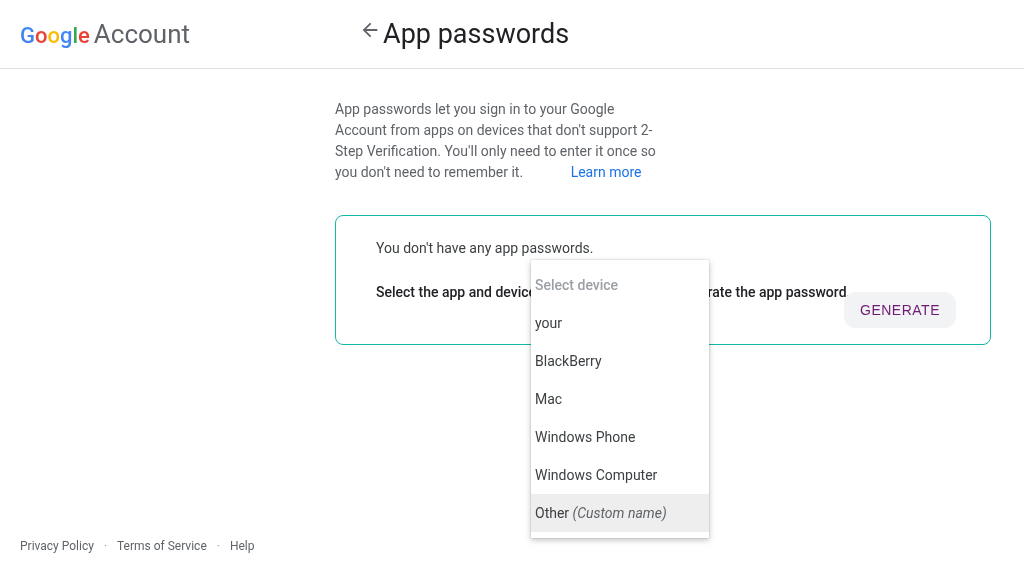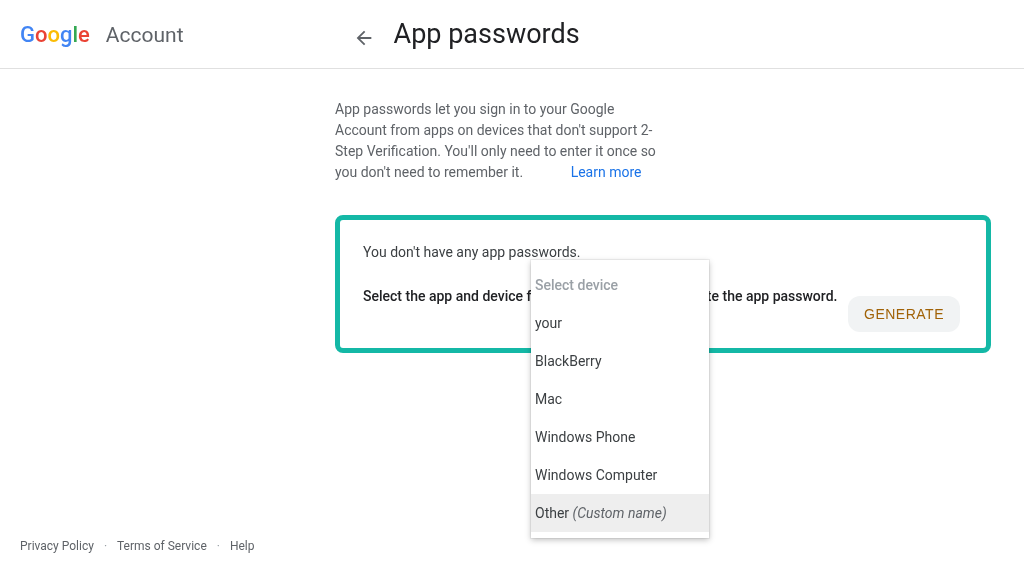--- a/index.html
+++ b/index.html
@@ -27,29 +27,29 @@
       margin-right: 8px;
     }
     .logo-g1 { color: #4285F4; }
     .logo-o1 { color: #EA4335; }
     .logo-o2 { color: #FBBC05; }
     .logo-g2 { color: #4285F4; }
     .logo-l  { color: #34A853; }
     .logo-e  { color: #EA4335; }
     .logo-account {
       color: #5f6368;
-      font-size: 21px;
+      font-size: 26px;
       font-weight: 400;
-      margin-left: 16px;
+      margin-left: 4px;
     }
     .title-block {
       display: flex;
-      align-items: flex-end;
+      align-items: flex-start;
       margin-left: 160px;
-      gap: 18px;
+      gap: 1px;
     }
     .back-arrow {
       width: 24px;
       height: 24px;
       cursor: pointer;
       display: flex;
       align-items: center;
       justify-content: center;
     }
     .back-arrow svg { fill: #5f6368; }
@@ -67,23 +67,23 @@
       color: #5f6368;
       line-height: 1.5;
       margin-bottom: 32px;
     }
     .description a {
       color: #1a73e8;
       text-decoration: none;
       padding-left: 44px;
     }
     .card {
-      border: 5px solid #14b8a6;
+      border: 1px solid #14b8a6;
       border-radius: 8px;
-      padding: 24px 24px 20px 23px;
+      padding: 24px 24px 20px 40px;
       position: relative;
       width: 656px;
     }
     .no-passwords {
       font-size: 14px;
       color: #3c4043;
       margin-bottom: 28px;
     }
     .select-instruction {
       font-size: 14px;
@@ -111,24 +111,24 @@
     .selector .label { flex: 0 0 auto; padding-left: 14px; }
     .selector .triangle {
       width: 0; height: 0;
       border-left: 5px solid transparent;
       border-right: 5px solid transparent;
       border-top: 5px solid #909090;
       margin-left: auto;
     }
     .generate-btn {
       position: absolute;
-      right: 26px;
+      right: 34px;
       bottom: 16px;
       background: #f1f3f4;
-      color: #a16207;
+      color: #701a75;
       border: none;
       border-radius: 12px;
       padding: 10px 16px;
       font-size: 14px;
       font-weight: 500;
       letter-spacing: 0.5px;
       cursor: pointer;
     }
     .dropdown {
       position: absolute;

